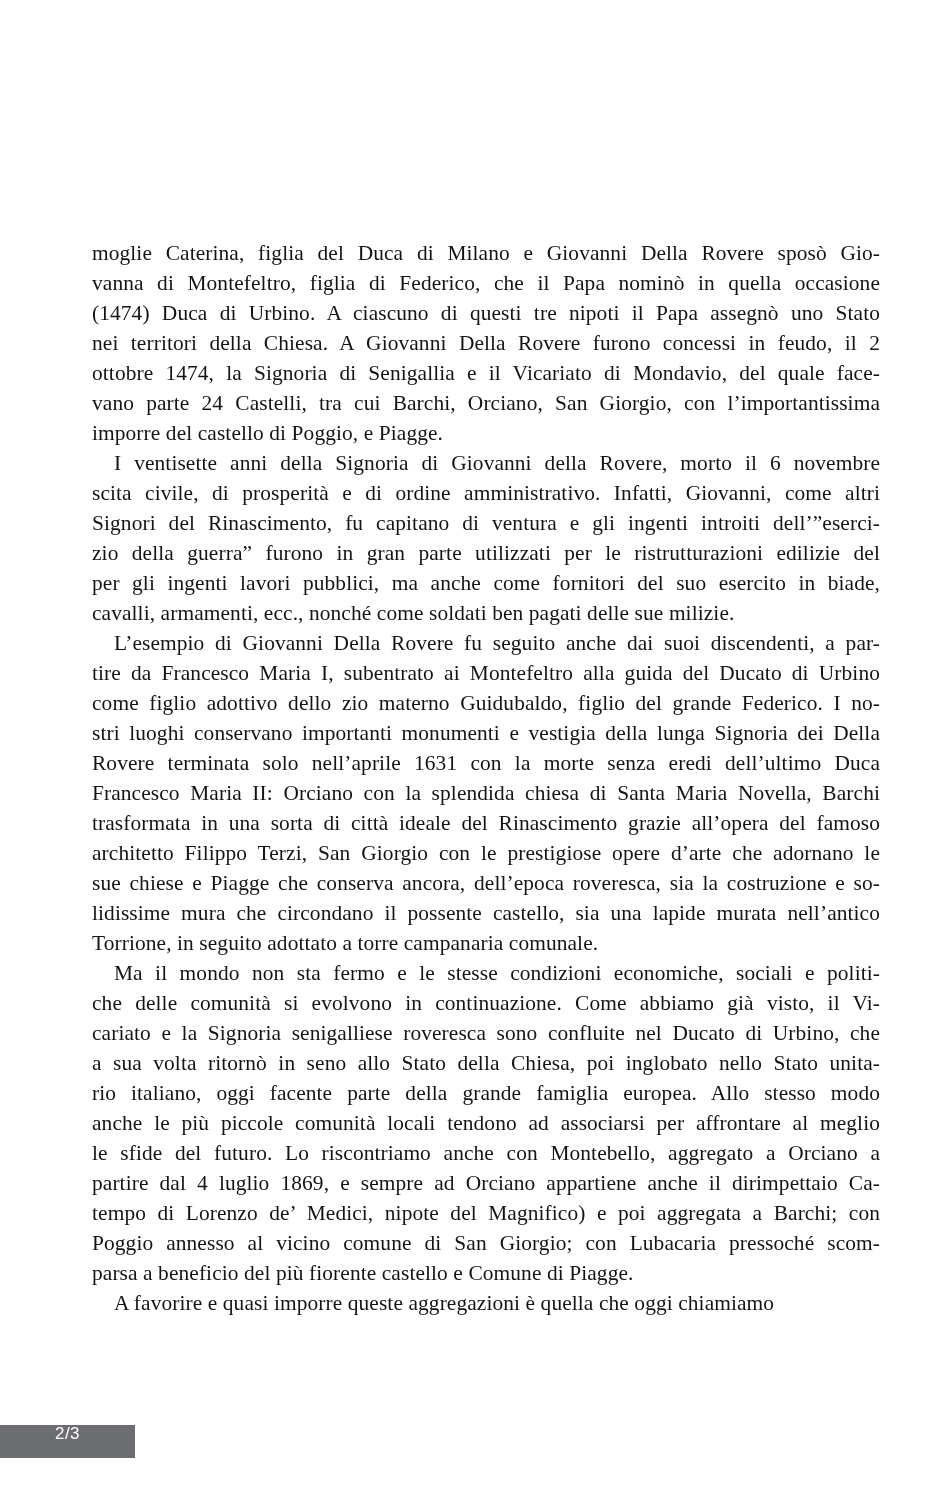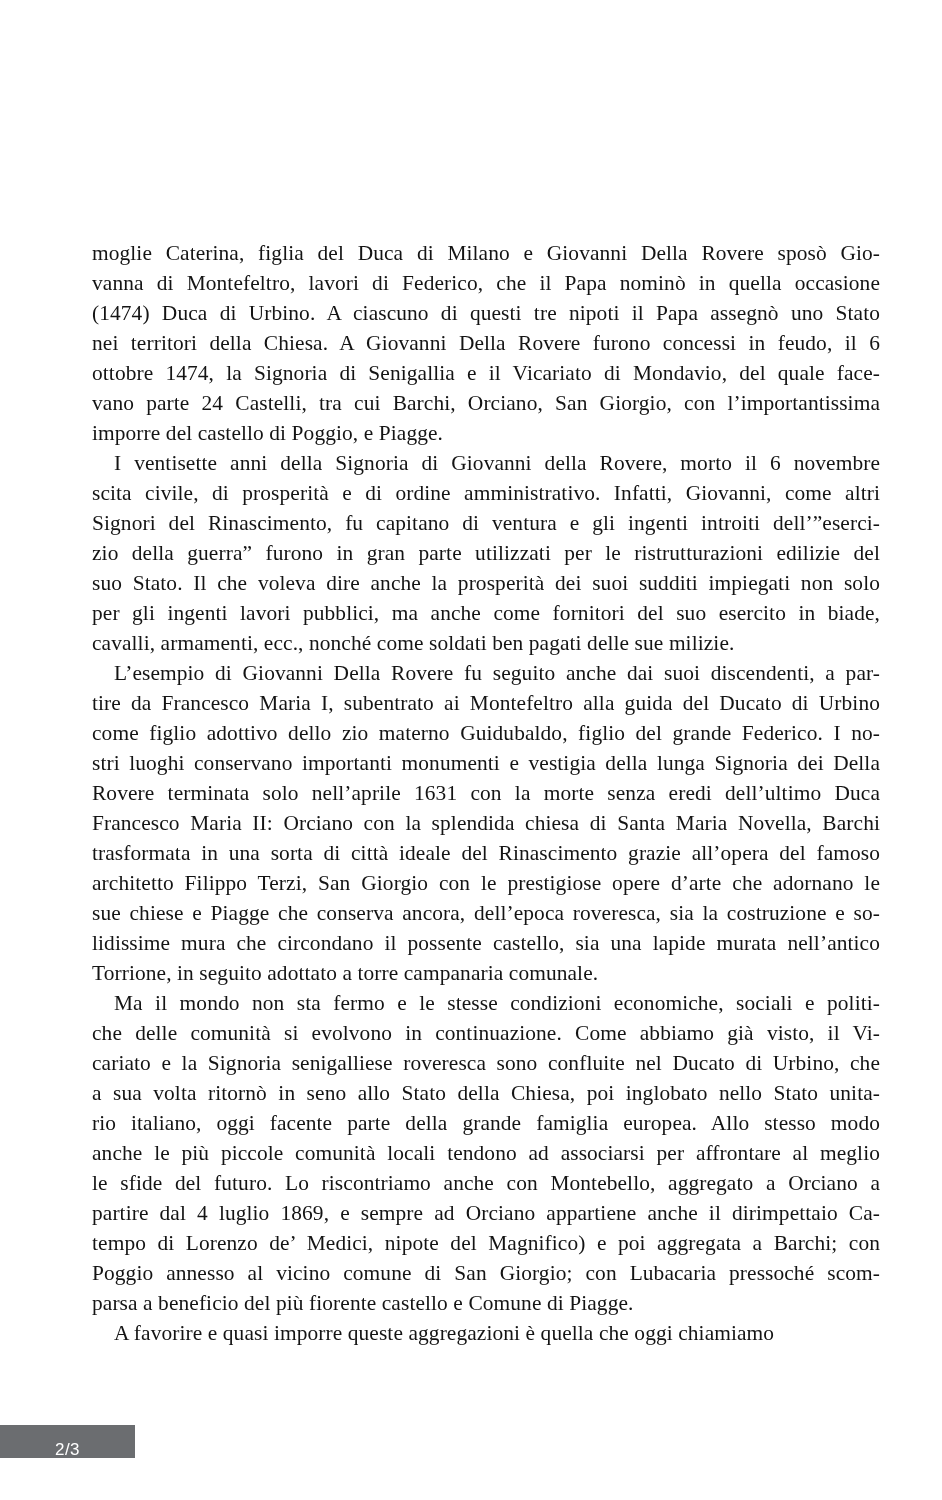--- a/index.html
+++ b/index.html
@@ -56,52 +56,51 @@
 
   
   #page-badge {
     position: absolute;
     left: 0px;
     top: 1425px;
     width: 135px;
     height: 33px;
     background: #6b6d70;
     display: flex;
-    align-items: flex-end;
+    align-items: flex-start;
     justify-content: center;
   }
   #page-badge .badge-label {
     color: #ffffff;
     font-family: "Liberation Sans", "DejaVu Sans", sans-serif;
     font-size: 17px;
     letter-spacing: 0.5px;
     line-height: 1;
   }
 </style>
 </head>
 <body>
 
 <div id="page">
 
   <div id="textblock">
       <p class="para">
         <span class="line">moglie Caterina, figlia del Duca di Milano e Giovanni Della Rovere sposò Gio-</span>
-        <span class="line">vanna di Montefeltro, lavori di Federico, che il Papa nominò in quella occasione</span>
+        <span class="line">vanna di Montefeltro, figlia di Federico, che il Papa nominò in quella occasione</span>
         <span class="line">(1474) Duca di Urbino. A ciascuno di questi tre nipoti il Papa assegnò uno Stato</span>
-        <span class="line">nei territori della Chiesa. A Giovanni Della Rovere furono concessi in feudo, il 6</span>
+        <span class="line">nei territori della Chiesa. A Giovanni Della Rovere furono concessi in feudo, il 2</span>
         <span class="line">ottobre 1474, la Signoria di Senigallia e il Vicariato di Mondavio, del quale face-</span>
         <span class="line">vano parte 24 Castelli, tra cui Barchi, Orciano, San Giorgio, con l’importantissima</span>
         <span class="line last">imporre del castello di Poggio, e Piagge.</span>
       </p>
       <p class="para">
         <span class="line indent">I ventisette anni della Signoria di Giovanni della Rovere, morto il 6 novembre</span>
         <span class="line">scita civile, di prosperità e di ordine amministrativo. Infatti, Giovanni, come altri</span>
         <span class="line">Signori del Rinascimento, fu capitano di ventura e gli ingenti introiti dell’”eserci-</span>
         <span class="line">zio della guerra” furono in gran parte utilizzati per le ristrutturazioni edilizie del</span>
-        <span class="line">suo Stato. Il che voleva dire anche la prosperità dei suoi sudditi impiegati non solo</span>
         <span class="line">per gli ingenti lavori pubblici, ma anche come fornitori del suo esercito in biade,</span>
         <span class="line last">cavalli, armamenti, ecc., nonché come soldati ben pagati delle sue milizie.</span>
       </p>
       <p class="para">
         <span class="line indent">L’esempio di Giovanni Della Rovere fu seguito anche dai suoi discendenti, a par-</span>
         <span class="line">tire da Francesco Maria I, subentrato ai Montefeltro alla guida del Ducato di Urbino</span>
         <span class="line">come figlio adottivo dello zio materno Guidubaldo, figlio del grande Federico. I no-</span>
         <span class="line">stri luoghi conservano importanti monumenti e vestigia della lunga Signoria dei Della</span>
         <span class="line">Rovere terminata solo nell’aprile 1631 con la morte senza eredi dell’ultimo Duca</span>
         <span class="line">Francesco Maria II: Orciano con la splendida chiesa di Santa Maria Novella, Barchi</span>

